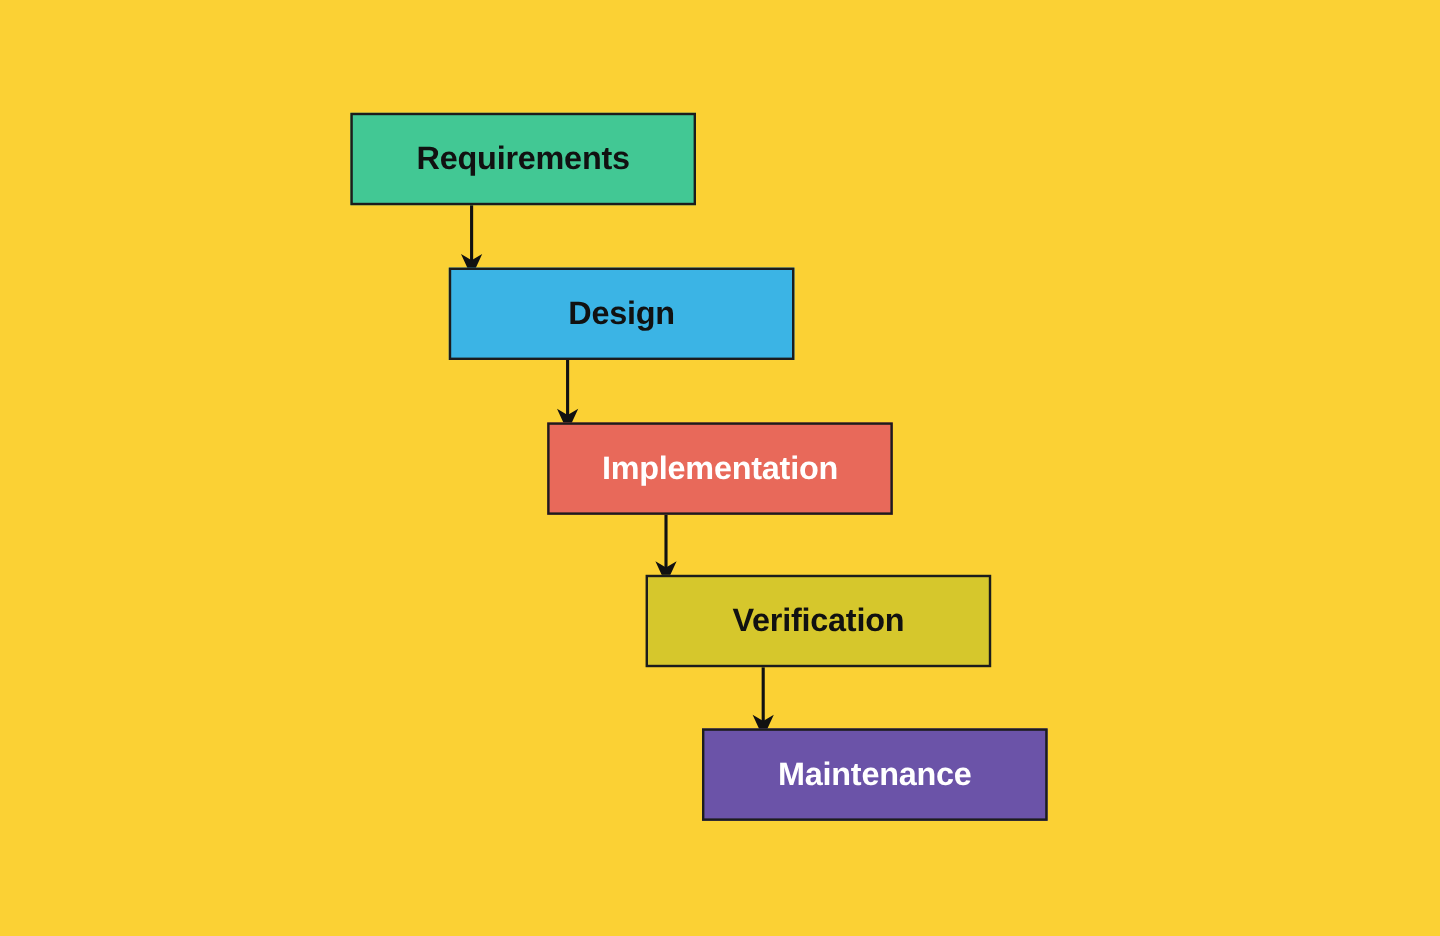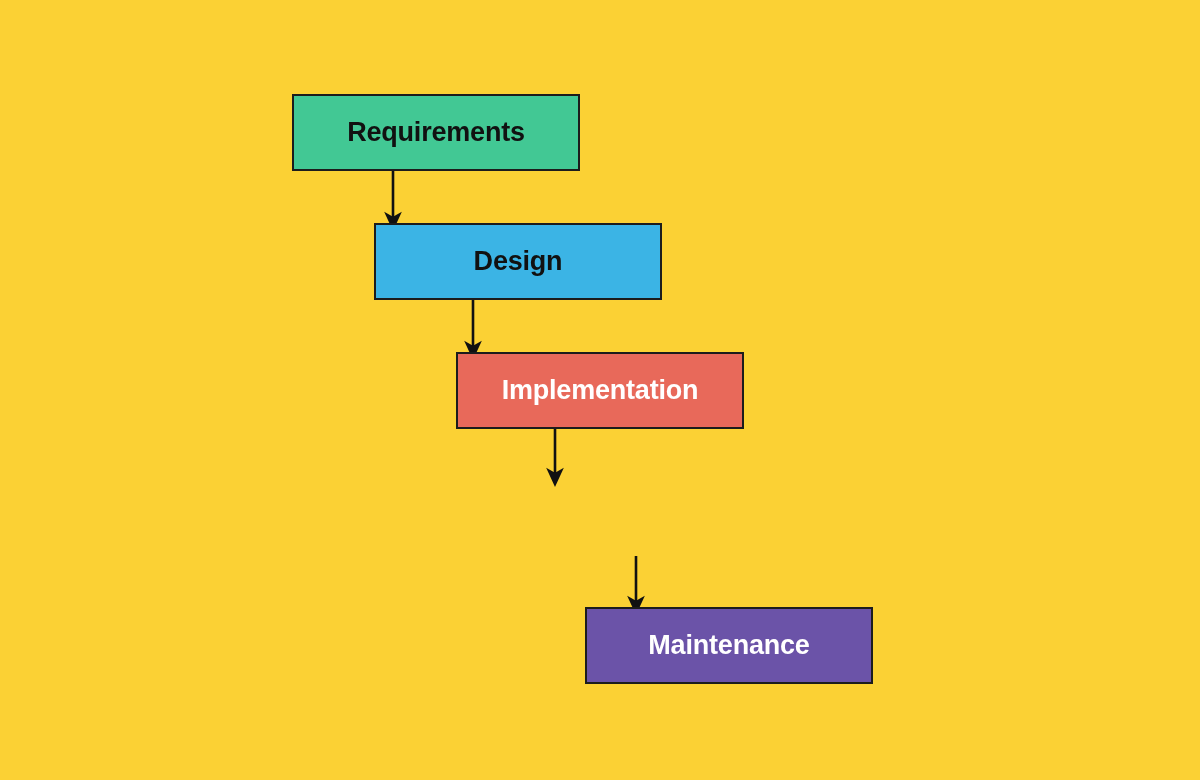--- a/index.html
+++ b/index.html
@@ -69,18 +69,21 @@
   </div>
 
   <div class="stage-box" style="left: 292px; top: 94px; width: 288px; height: 77px; background: rgb(66, 200, 148); border-color: rgb(28, 28, 28); border-width: 2px;">
     <span class="stage-label" style="color: rgb(17, 17, 17);">Requirements</span>
   </div>
 
   <div class="stage-box" style="left: 456px; top: 352px; width: 288px; height: 77px; background: rgb(232, 105, 90); border-color: rgb(28, 28, 28); border-width: 2px;">
     <span class="stage-label" style="color: rgb(255, 255, 255);">Implementation</span>
   </div>
 
+  <div class="stage-box" style="left: 538px; top: 479px; width: 288px; height: 77px; background: rgb(214, 199, 44); border-color: rgb(28, 28, 28); border-width: 2px;">
+    <span class="stage-label" style="color: rgb(17, 17, 17);">Verification</span>
+  </div>
 
   <div class="stage-box" style="left: 585px; top: 607px; width: 288px; height: 77px; background: rgb(107, 83, 168); border-color: rgb(28, 28, 28); border-width: 2px;">
     <span class="stage-label" style="color: rgb(255, 255, 255);">Maintenance</span>
   </div>
 
 </div>
 
 </body></html>

